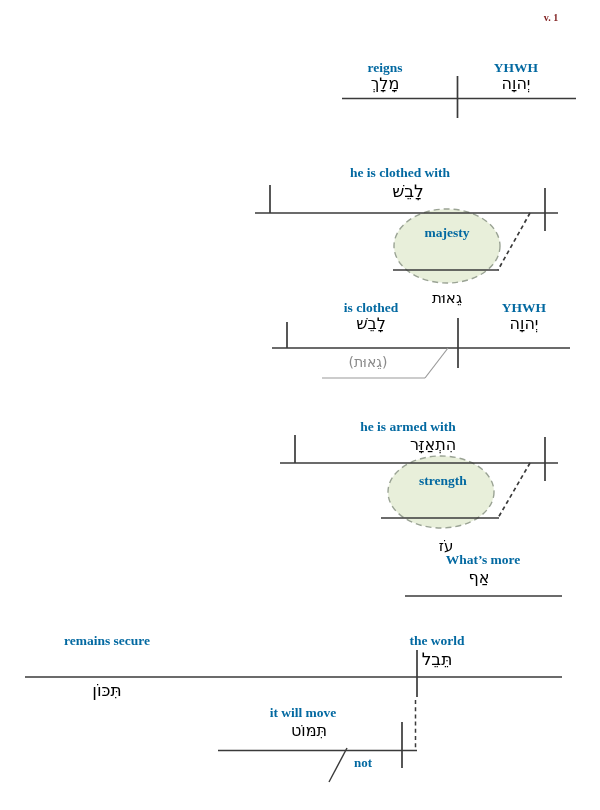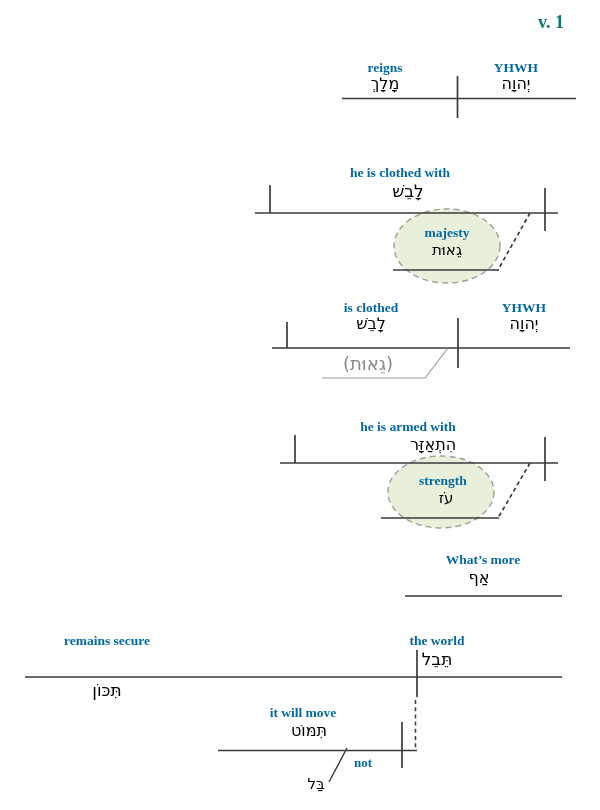--- a/index.html
+++ b/index.html
@@ -3,23 +3,23 @@
 <meta charset="utf-8">
 <style>
   html,body{margin:0;padding:0;background:#ffffff;}
   #canvas{position:relative;width:600px;height:810px;background:#ffffff;overflow:hidden;
           font-family:"Liberation Serif","DejaVu Serif",serif;}
   #lines{position:absolute;left:0;top:0;width:600px;height:810px;}
   .txt{position:absolute;line-height:1.05;white-space:nowrap;transform:translateX(-50%);}
   .gloss{color:#0369a1;font-weight:bold;font-size:13.5px;}
   .heb{font-family:"DejaVu Sans",sans-serif;color:#000000;font-size:16px;direction:rtl;}
   .heb-lg{font-size:17px;}
-  .heb-md{font-size:15px;}
-  .heb-gray{color:#8a8a8a;font-size:18px;}
-  .verse{color:#0f766e;font-size:18px;font-weight:bold;}
+  .heb-md{font-size:15px;margin-top:48px;}
+  .heb-gray{color:#8a8a8a;font-size:14px;}
+  .verse{color:#7f1d1d;font-size:10px;font-weight:bold;}
 </style>
 </head>
 <body>
 
 <div id="canvas">
 
   <svg id="lines" viewBox="0 0 600 810" xmlns="http://www.w3.org/2000/svg">
 
     <ellipse cx="447" cy="246" rx="53" ry="37" fill="#e8efda" stroke="#9aa394" stroke-width="1.4" stroke-dasharray="6 4"></ellipse>
 

